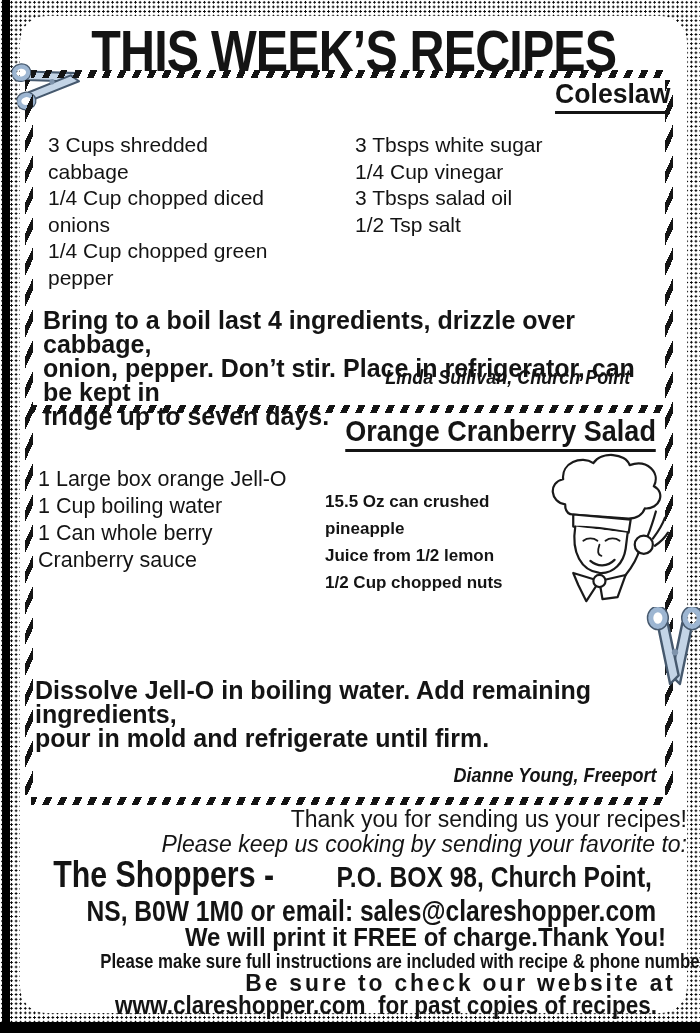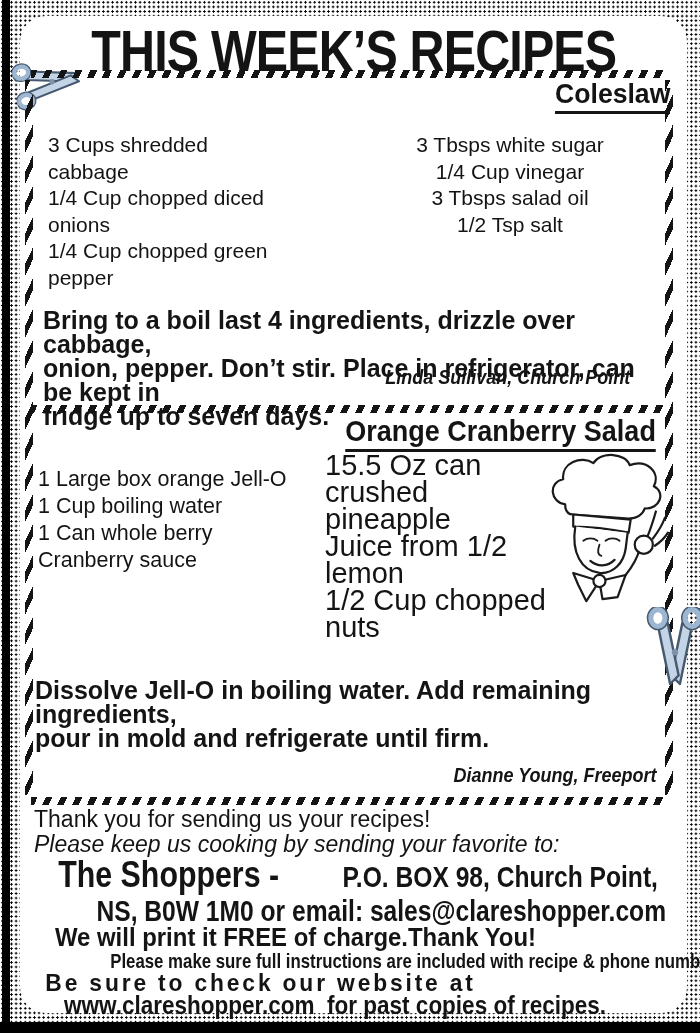--- a/index.html
+++ b/index.html
@@ -51,41 +51,41 @@
     border-bottom:3px solid #141414; padding-bottom:1px;
   }
   .title-coleslaw { top:8px; }
   .title-coleslaw span { font-size:28px; }
   .title-ocs { top:344px; }
   .title-ocs span { font-size:30px; transform:scaleX(0.9); }
 
   .ing-col { position:absolute; font-size:21px; line-height:26.5px; }
   .ing-item { white-space:pre-line; }
   .c1-left  { top:62px;  left:23px;  width:300px; }
-  .c1-right { top:62px;  left:330px; width:310px;text-align:center; }
+  .c1-right { top:62px;  left:330px; width:310px; }
   .c2-left  { top:396px; left:13px;  width:285px; line-height:27px; font-size:21.5px; }
-  .c2-right { top:382px; left:300px; width:248px; line-height:27px; font-size:29px; }
+  .c2-right { top:418px; left:300px; width:248px; line-height:27px; font-size:17px;font-weight:bold; }
 
   .instructions { position:absolute; font-size:25px; line-height:24px; white-space:pre-line;font-weight:bold; }
   .instr-1 { top:238px; left:18px; width:625px; }
   .instr-2 { top:608px; left:10px; width:632px; }
 
   .attribution { position:absolute; font-weight:700; font-style:italic; white-space:nowrap; }
   .attribution span { display:inline-block; font-size:20px; transform:scaleX(0.9); transform-origin:right center; }
   .attr-1 { top:296px; right:43px; }
   .attr-2 { top:694px; right:16px; }
 
   .chef { position:absolute; top:382px; left:518px; width:126px; height:156px; }
 
   .scissors { position:absolute; }
   .scissors-top-left { left:-6px; top:42px; width:74px; height:48px; transform:rotate(-10deg); }
   .scissors-right { left:611px; top:606px; width:88px; height:58px; transform:rotate(90deg); }
   .scissors svg { width:100%; height:100%; }
 
-  .footer-line { position:absolute; left:14px; right:0; text-align:left; white-space:nowrap; }
+  .footer-line { position:absolute; left:4px; right:0; text-align:right; white-space:nowrap; }
   .fl-thanks { top:790px; font-size:23px; }
   .fl-keep   { top:815px; font-size:23px;font-style:italic; }
   .fl-addr1  { top:838px; }
   .fl-addr1 .big, .fl-addr1 .med { display:inline-block; font-weight:700; transform:scaleX(0.82); transform-origin:center; }
   .fl-addr1 .big { font-size:37px; }
   .fl-addr1 .med { font-size:30px; }
   .fl-addr2  { top:878px; }
   .fl-addr2 span { display:inline-block; font-weight:700; font-size:30px; transform:scaleX(0.82); transform-origin:center; }
   .fl-free   { top:906px; }
   .fl-free span { display:inline-block; font-weight:700; font-size:26px; transform:scaleX(0.92); transform-origin:center; }

